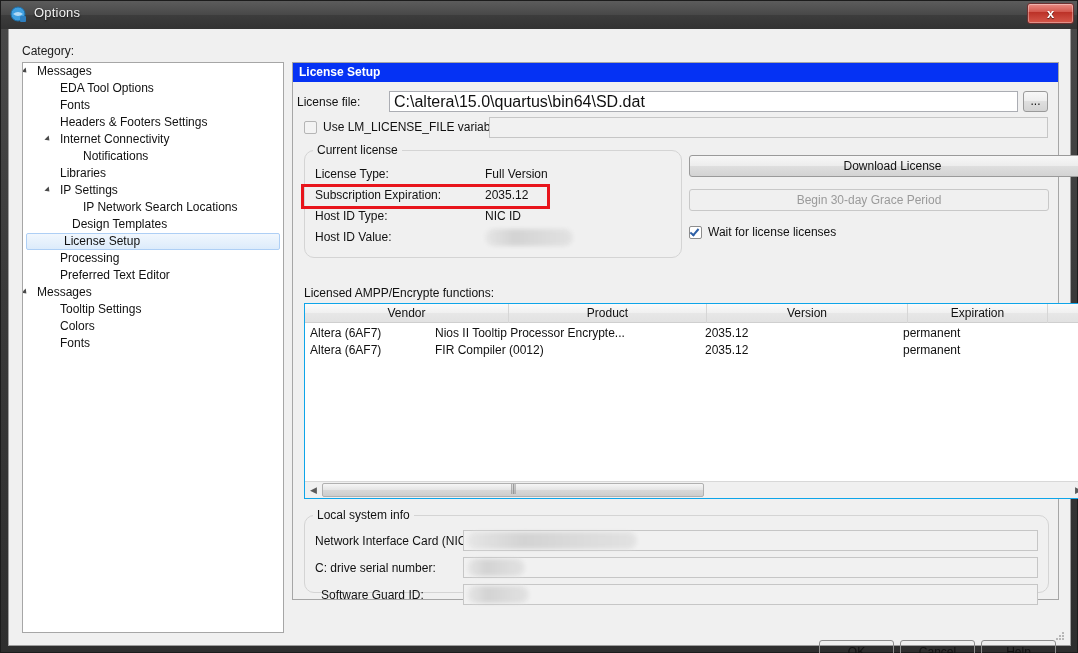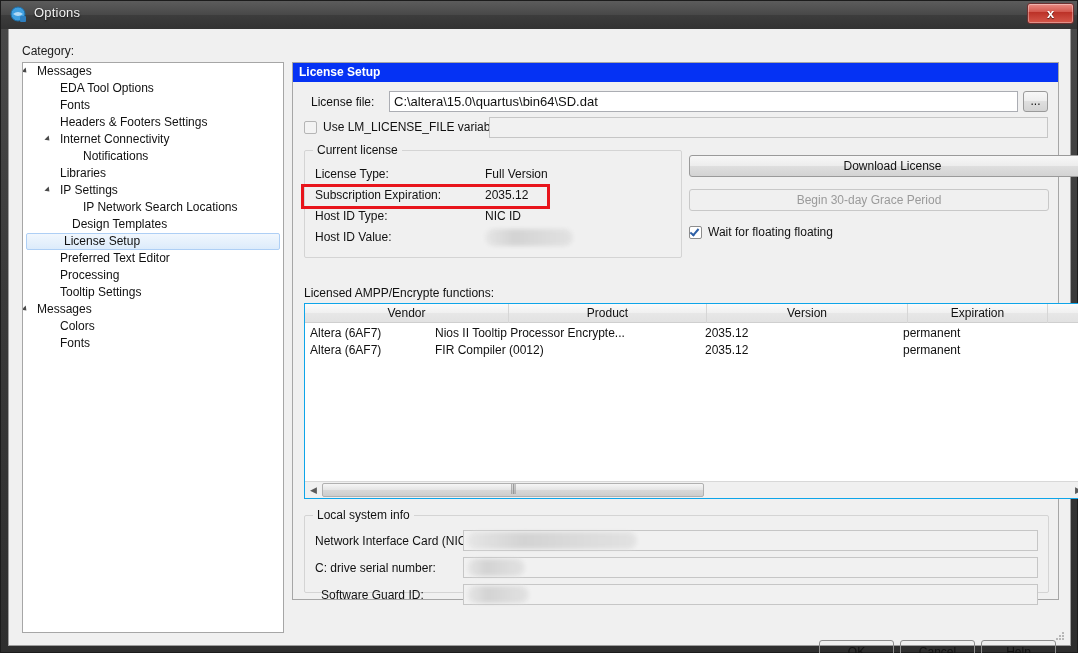--- a/index.html
+++ b/index.html
@@ -104,42 +104,42 @@
     color: #ffffff; font-weight: bold; font-size: 12px;
     padding-left: 6px; line-height: 19px;
   }
 
   .row-label { position: absolute; font-size: 12px; color: #111; }
   .textbox {
     position: absolute;
     background: #ffffff;
     border: 1px solid #abadb3;
     height: 21px; line-height: 19px;
-    font-size: 13px; color: #111;
+    font-size: 16px; color: #111;
     padding-left: 4px;
     overflow: hidden; white-space: nowrap;
   }
   .textbox.disabled { background: #f1f1f1; border-color: #c6c6c6; }
 
   .btn {
     position: absolute;
     background: linear-gradient(to bottom, #f7f7f7 0%, #ededed 48%, #dfdfdf 49%, #d3d3d3 100%);
     border: 1px solid #9a9a9a;
     border-radius: 3px;
     font-size: 12px; color: #111;
     text-align: center;
     cursor: pointer;
   }
   .btn.disabled { color: #9a9a9a; background: #f0f0f0; border-color: #c8c8c8; cursor: default; }
 
   
   .groupbox {
     position: absolute;
     border: 1px solid #d4d4d4;
-    border-radius: 2px;
+    border-radius: 10px;
   }
   .groupbox > .gb-title {
     position: absolute; top: -8px; left: 8px;
     background: #f0f0f0; padding: 0 4px;
     font-size: 12px; color: #111;
   }
 
   
   .cb {
     position: absolute; width: 13px; height: 13px;
@@ -239,32 +239,32 @@
         <div class="tree-item"><span class="lbl" style="margin-left: 33px;">EDA Tool Options</span></div>
         <div class="tree-item"><span class="lbl" style="margin-left: 33px;">Fonts</span></div>
         <div class="tree-item"><span class="lbl" style="margin-left: 33px;">Headers &amp; Footers Settings</span></div>
         <div class="tree-item"><span class="arrow" style="left: 23px;"></span><span class="lbl" style="margin-left: 33px;">Internet Connectivity</span></div>
         <div class="tree-item"><span class="lbl" style="margin-left: 56px;">Notifications</span></div>
         <div class="tree-item"><span class="lbl" style="margin-left: 33px;">Libraries</span></div>
         <div class="tree-item"><span class="arrow" style="left: 23px;"></span><span class="lbl" style="margin-left: 33px;">IP Settings</span></div>
         <div class="tree-item"><span class="lbl" style="margin-left: 56px;">IP Network Search Locations</span></div>
         <div class="tree-item"><span class="lbl" style="margin-left: 45px;">Design Templates</span></div>
         <div class="tree-item sel"><span class="lbl" style="margin-left: 33px;">License Setup</span></div>
+        <div class="tree-item"><span class="lbl" style="margin-left: 33px;">Processing</span></div>
         <div class="tree-item"><span class="lbl" style="margin-left: 33px;">Preferred Text Editor</span></div>
-        <div class="tree-item"><span class="lbl" style="margin-left: 33px;">Processing</span></div>
+        <div class="tree-item"><span class="arrow" style="left: 0px;"></span><span class="lbl" style="margin-left: 10px;">Messages</span></div>
         <div class="tree-item"><span class="lbl" style="margin-left: 33px;">Tooltip Settings</span></div>
-        <div class="tree-item"><span class="arrow" style="left: 0px;"></span><span class="lbl" style="margin-left: 10px;">Messages</span></div>
         <div class="tree-item"><span class="lbl" style="margin-left: 33px;">Colors</span></div>
         <div class="tree-item"><span class="lbl" style="margin-left: 33px;">Fonts</span></div>
       </div>
 
     <div id="panel">
       <div id="panel-header">License Setup</div>
 
-      <div class="row-label" style="left:18px; top:32px;">License file:</div>
+      <div class="row-label" style="left:4px; top:32px;">License file:</div>
       <div class="textbox" style="left:96px; top:28px; width:629px;">C:\altera\15.0\quartus\bin64\SD.dat</div>
       <div class="btn" style="left:730px; top:28px; width:25px; height:21px; line-height:18px;">...</div>
 
       <div class="cb off" style="left:11px; top:58px;"></div>
       <div class="row-label" style="left:30px; top:57px;">Use LM_LICENSE_FILE variable:</div>
       <div class="textbox disabled" style="left:196px; top:54px; width:559px;"></div>
 
       <div class="groupbox" style="left:11px; top:87px; width:378px; height:108px;">
         <span class="gb-title">Current license</span>
       </div>
@@ -278,21 +278,21 @@
           <div class="row-label" style="left: 192px; top: 146px;">NIC ID</div>
           <div class="row-label" style="left: 22px; top: 167px;">Host ID Value:</div>
           <div class="redact" style="left: 192px; top: 166px; width: 88px; height: 17px;"></div>
         </div>
 
       <div class="btn" style="left:396px; top:92px; width:392px; height:22px; line-height:20px;padding-left:15px;">Download License</div>
       <div class="btn disabled" style="left:396px; top:126px; width:360px; height:22px; line-height:20px;">Begin 30-day Grace Period</div>
       <div class="cb" style="left:396px; top:163px;">
           <span class="tick"></span>
         </div>
-      <div class="row-label" style="left:415px; top:162px;">Wait for floating floating</div>
+      <div class="row-label" style="left:415px; top:162px;">Wait for license licenses</div>
 
       <div class="row-label" style="left:11px; top:223px;">Licensed AMPP/Encrypte functions:</div>
 
       <div id="table-wrap">
         <div id="thead">
             <div class="th" style="left: 0px; width: 204px;">Vendor</div>
             <div class="th" style="left: 204px; width: 198px;">Product</div>
             <div class="th" style="left: 402px; width: 201px;">Version</div>
             <div class="th" style="left: 603px; width: 140px;">Expiration</div>
           </div>

